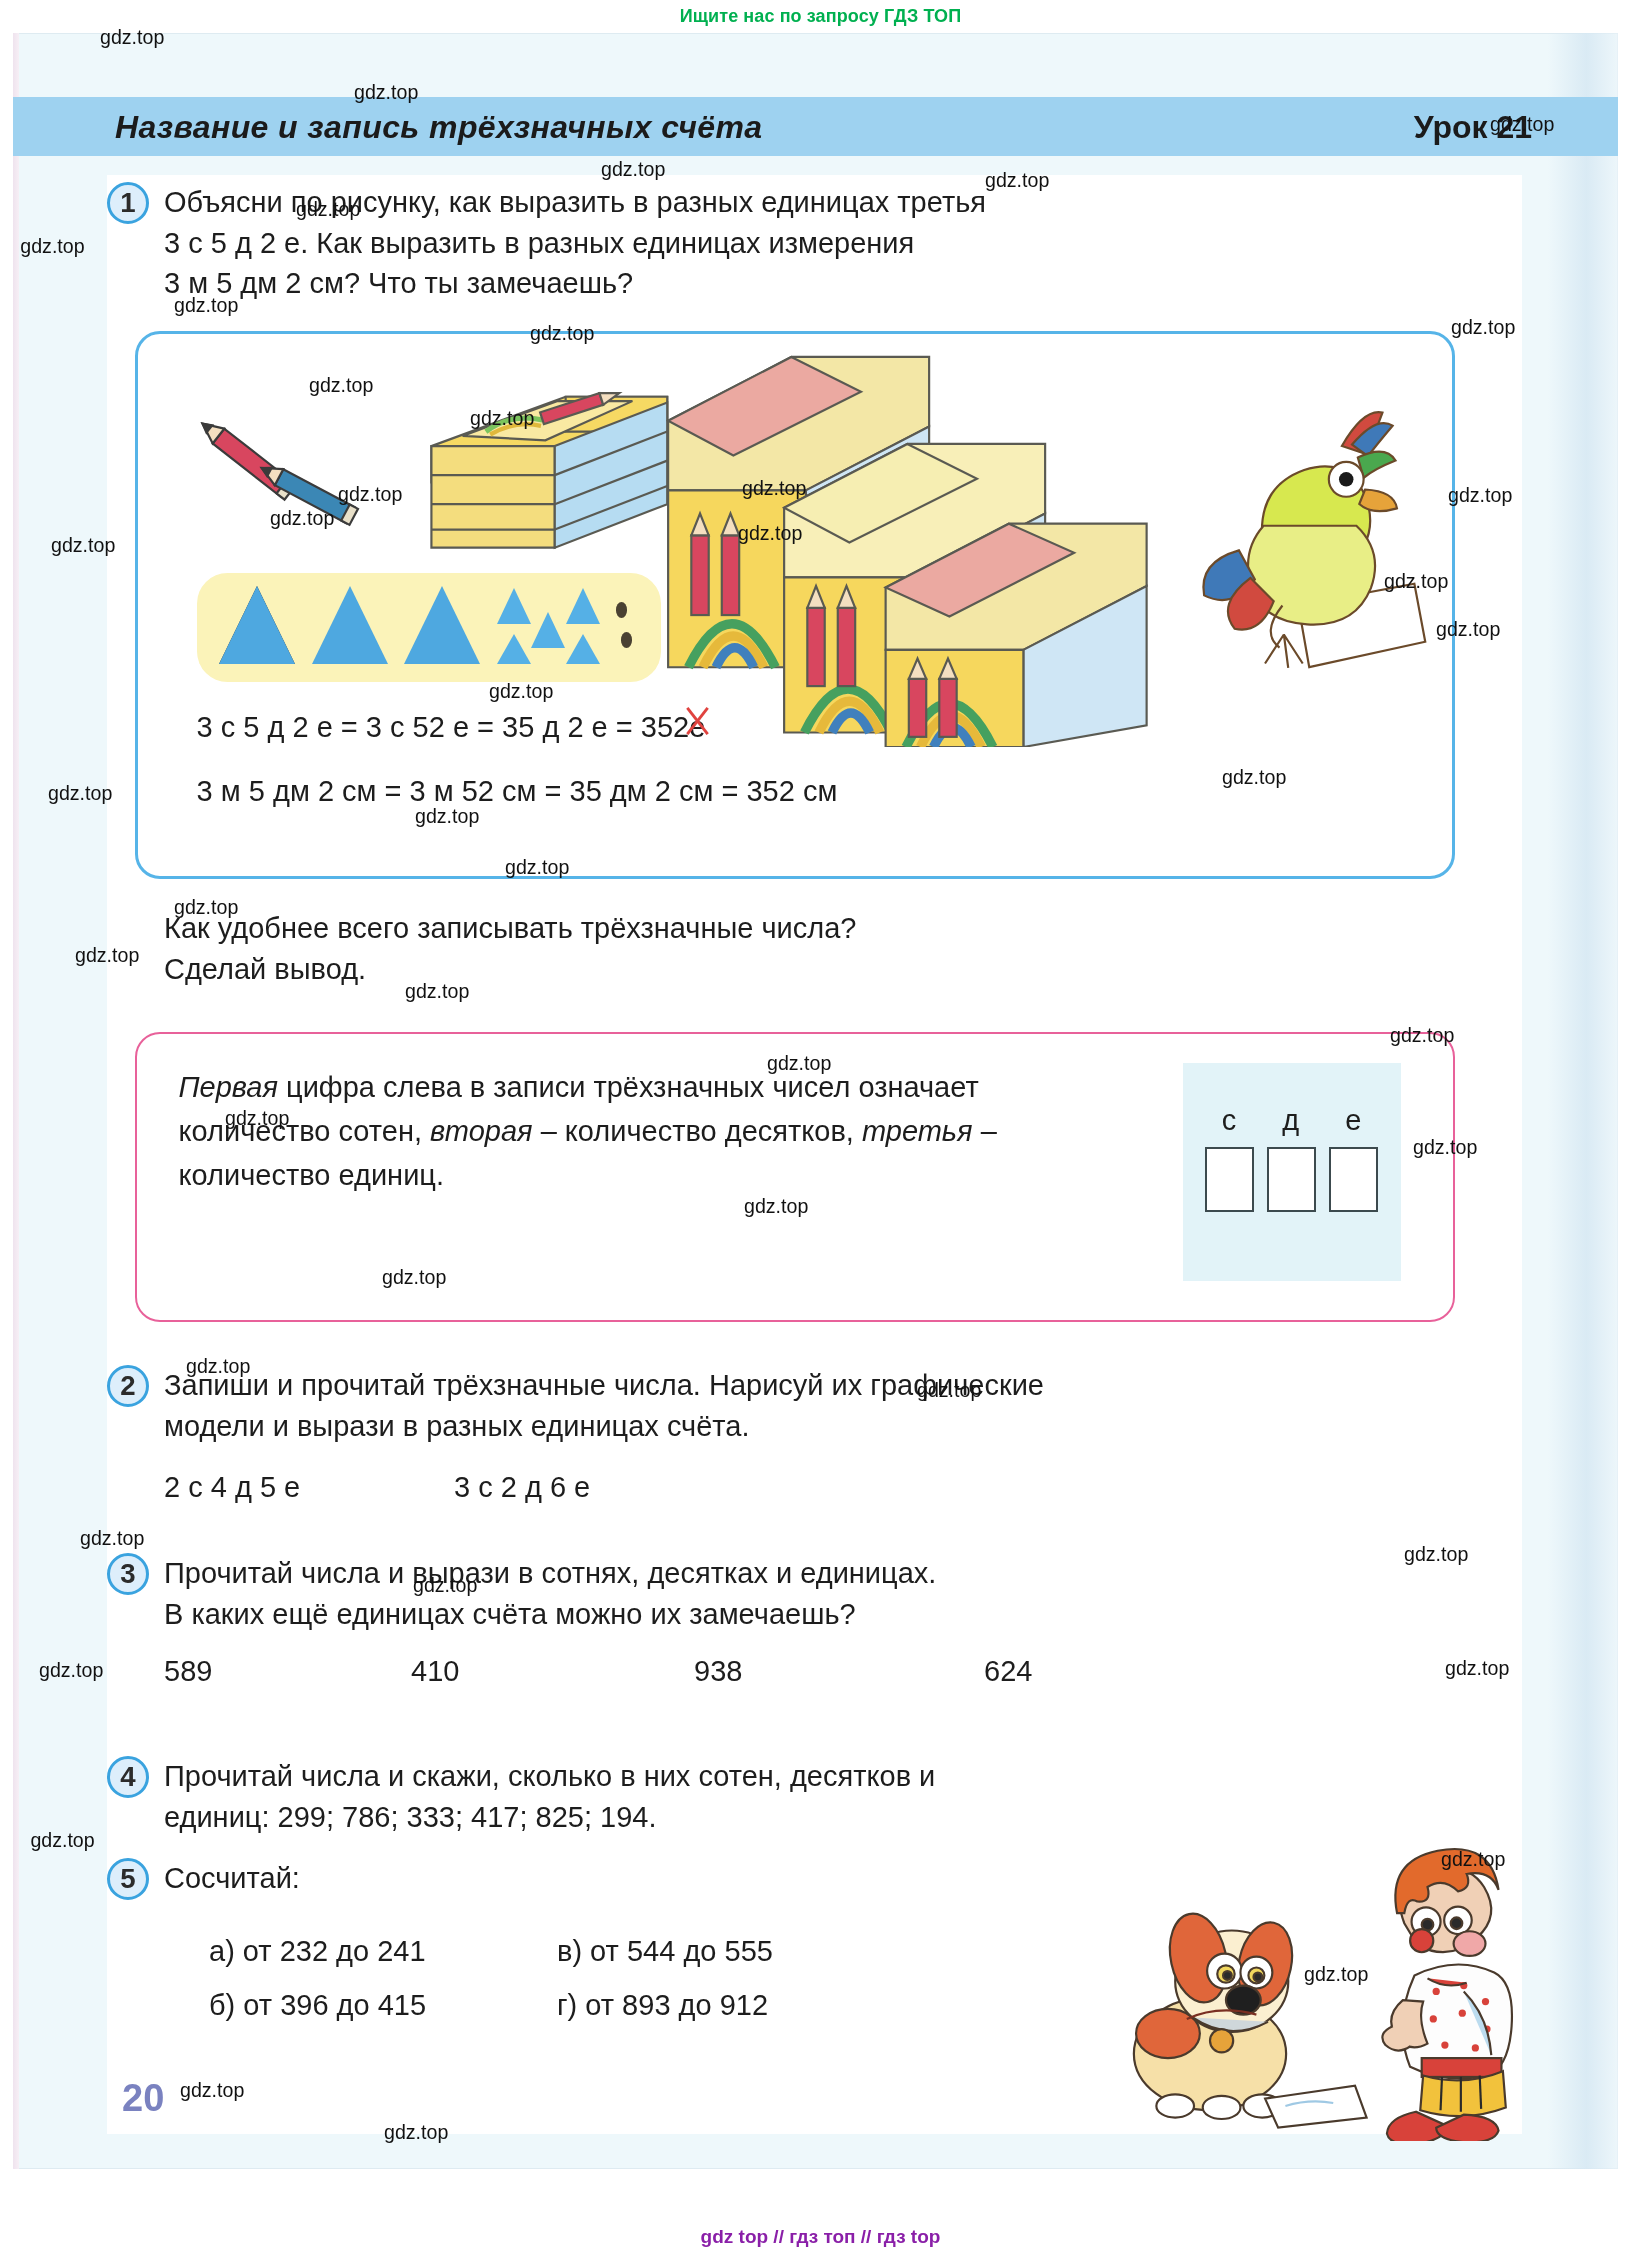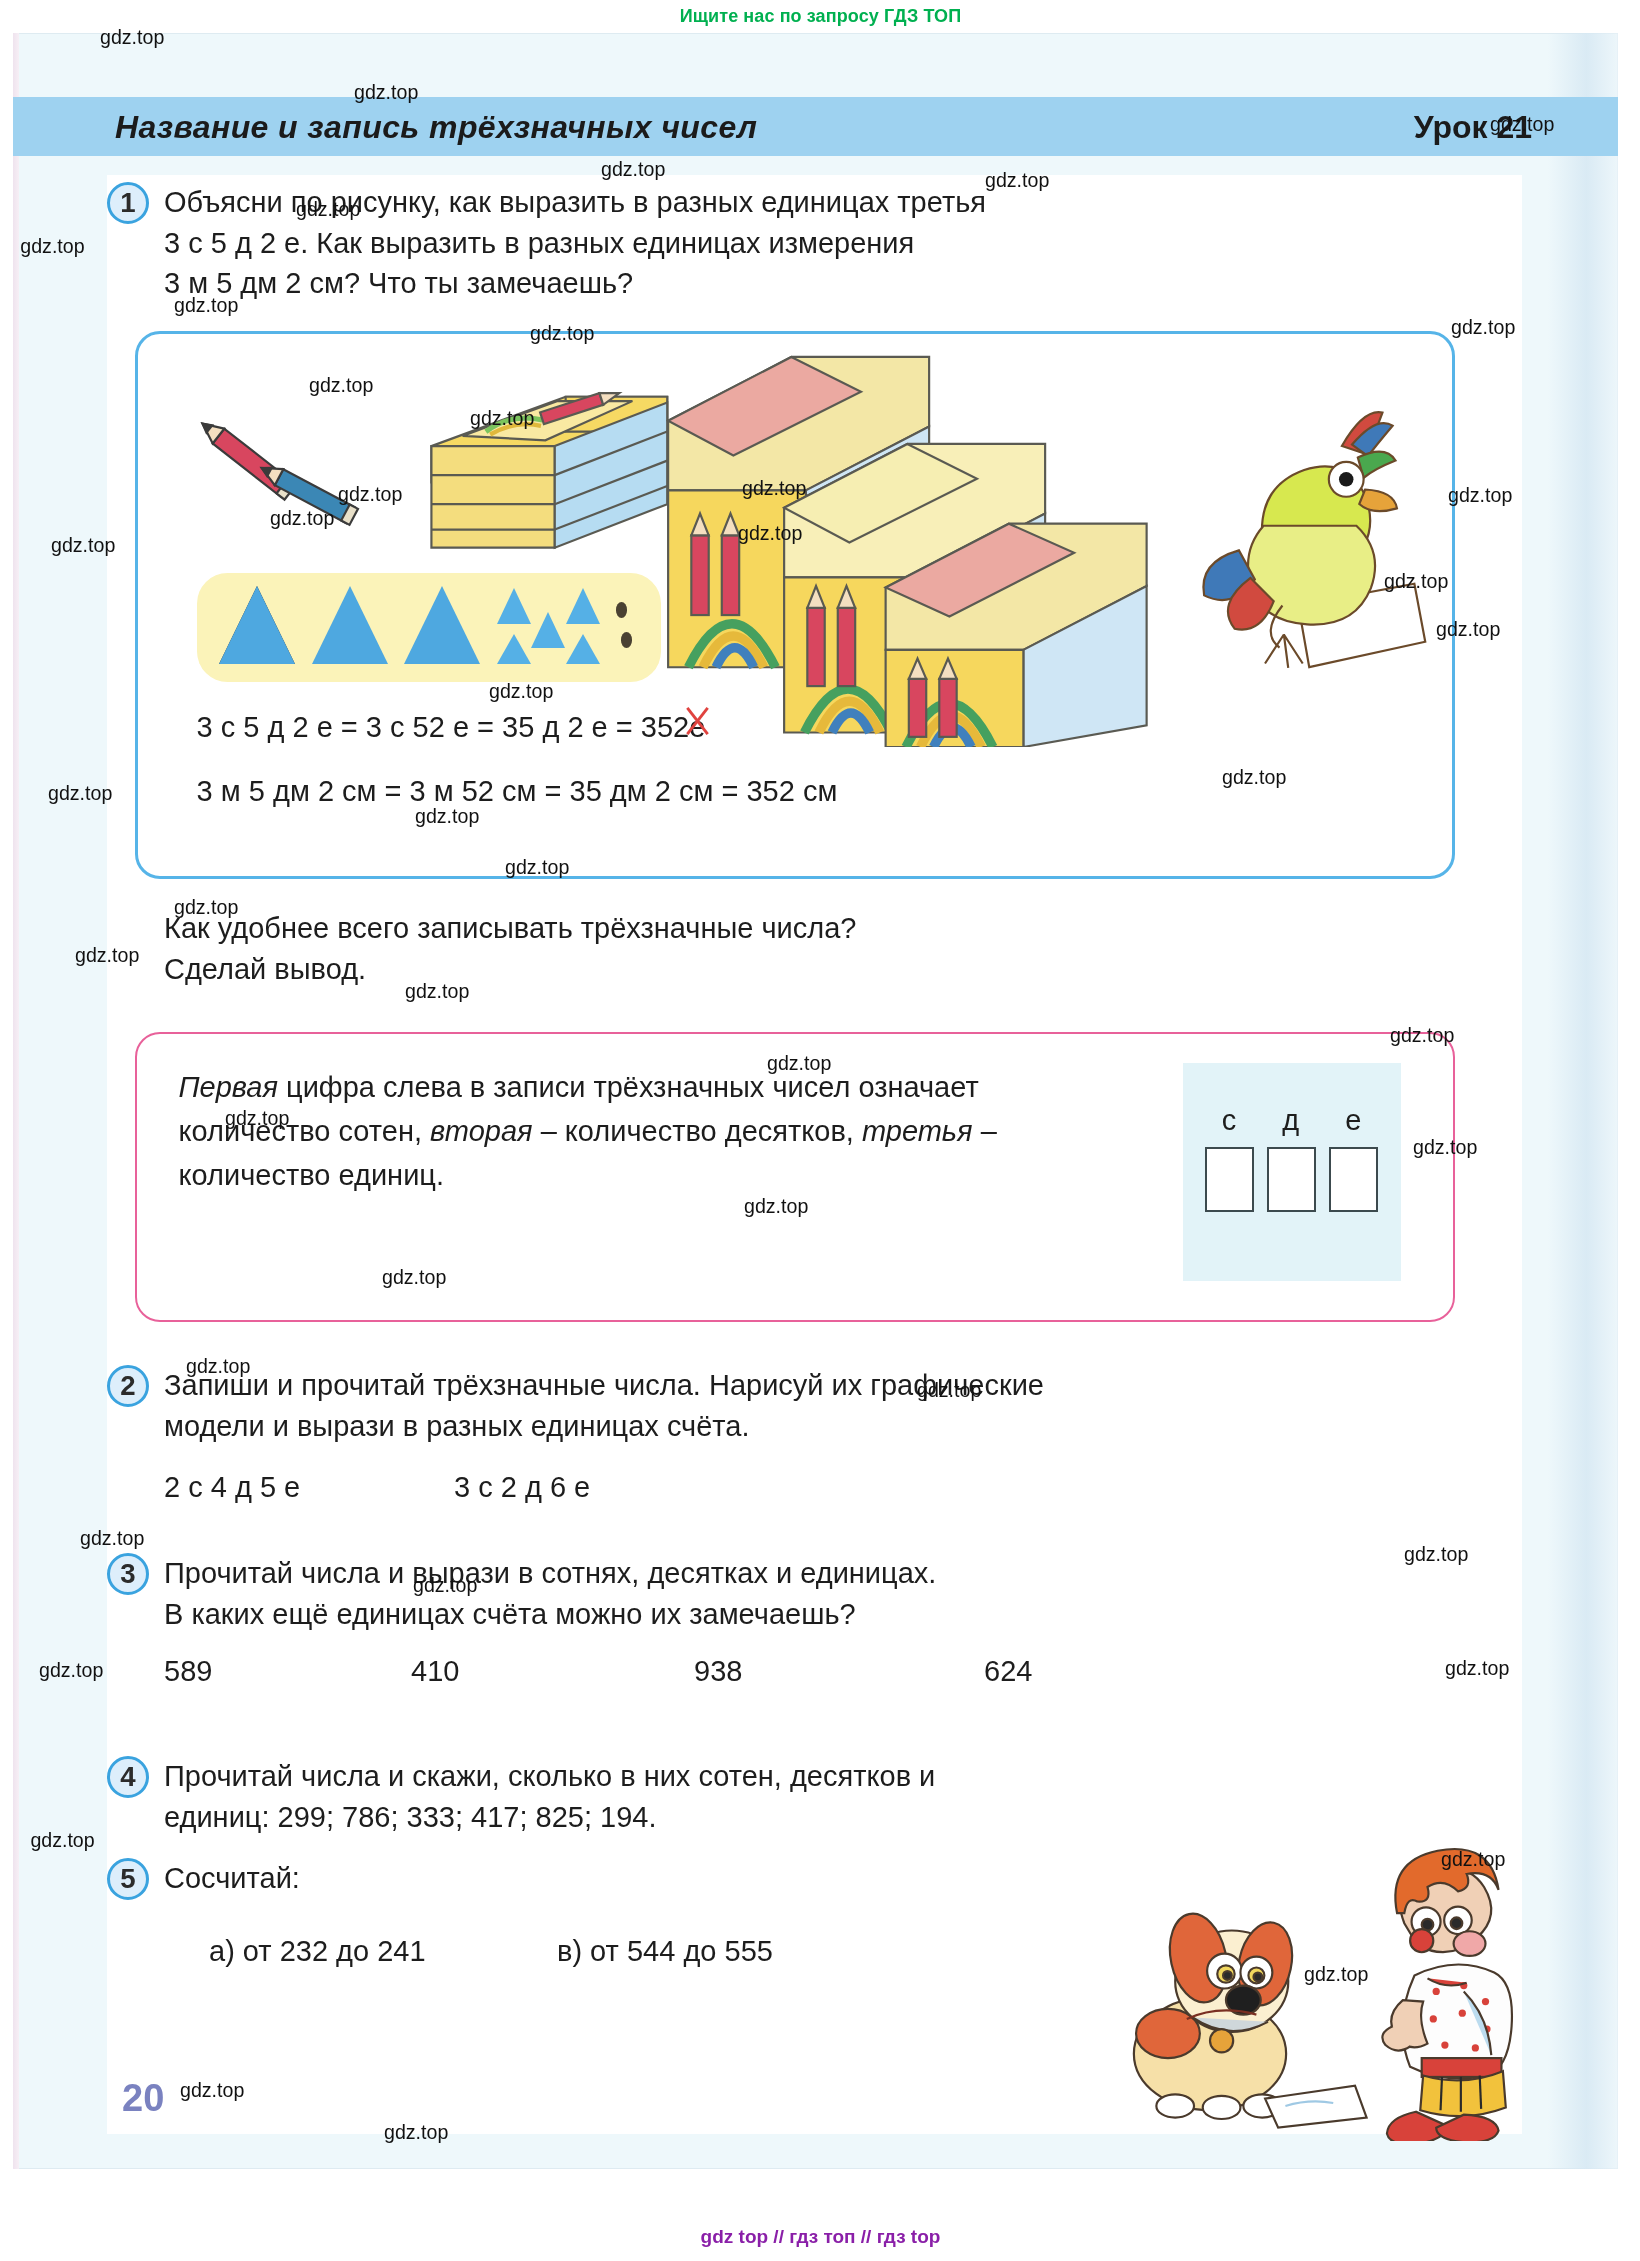--- a/index.html
+++ b/index.html
@@ -140,21 +140,21 @@
 <body>
 
 <div class="promo">
   <span>Ищите нас по запросу ГДЗ ТОП</span>
 </div>
 
 <div class="sheet">
   <div class="gutter-r"></div>
 
   <div class="band">
-    <div class="title">Название и запись трёхзначных чисел</div>
+    <div class="title">Название и запись трёхзначных счёта</div>
     <div class="lesson">Урок 21</div>
   </div>
 
   <div class="content">
 
     <div class="task" style="left:0;top:7.3px;width:1378px;">
       <div class="num">1</div>
       <div class="body">
         <div class="line just" style="width:1317px;">Объясни по рисунку, как выразить в разных единицах третья</div>
         <div class="line just" style="width:1317px;">3 с 5 д 2 е. Как выразить в разных единицах измерения</div>
@@ -364,20 +364,24 @@
 
     <div class="task" style="left:0;top:1683px;width:1378px;">
       <div class="num">5</div>
       <div class="body">
         <div class="line">Сосчитай:</div>
       </div>
       <div style="position:absolute;left:102px;top:73px;width:798px;">
         <div style="display:flex;">
           <div class="line" style="width:348px;">а) от 232 до 241</div>
           <div class="line">в) от 544 до 555</div>
+        </div>
+        <div style="display:flex;margin-top:13px;">
+          <div class="line" style="width:348px;">б) от 396 до 415</div>
+          <div class="line">г) от 893 до 912</div>
         </div>
       </div>
 
       <svg class="art" style="left:1016px;top:-22px;" width="406" height="305" viewBox="0 0 560 420">
         <g stroke="#4a3a2c" stroke-width="3">
 
           <ellipse cx="120" cy="300" rx="105" ry="78" fill="#f6e0a8"></ellipse>
           <ellipse cx="62" cy="272" rx="44" ry="34" fill="#e0663a"></ellipse>
           <ellipse cx="150" cy="200" rx="78" ry="70" fill="#fbefd0"></ellipse>
           <ellipse cx="104" cy="168" rx="38" ry="62" fill="#e0663a" transform="rotate(-12 104 168)"></ellipse>

